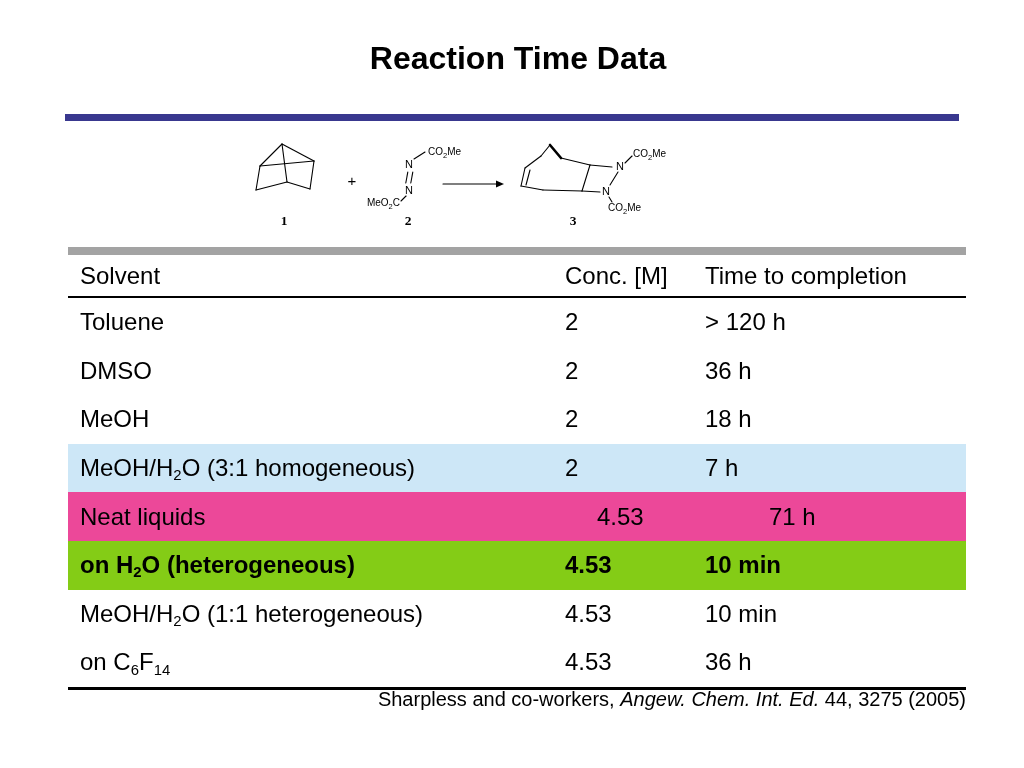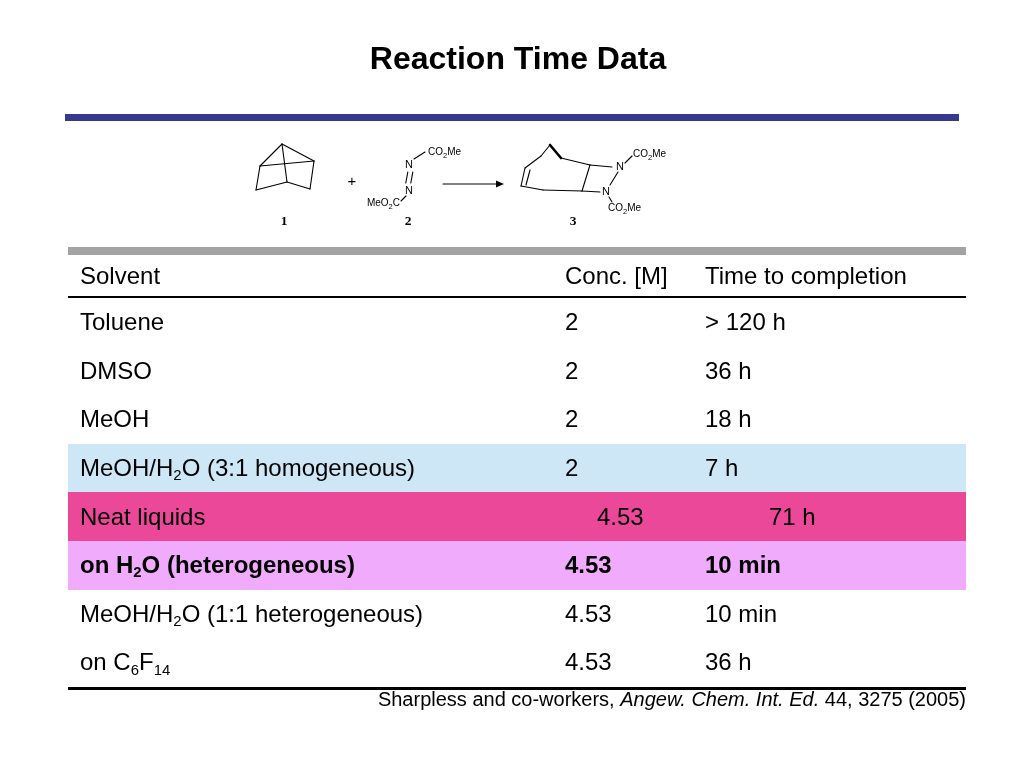--- a/index.html
+++ b/index.html
@@ -136,21 +136,21 @@
         <div class="tr hl" style="background: rgb(205, 231, 247);">
           <div class="td td-solvent"><span>MeOH/H</span><sub>2</sub><span>O (3:1 homogeneous)</span></div>
           <div class="td">2</div>
           <div class="td">7 h</div>
         </div>
         <div class="tr hl" style="background: #ec4899; gap: 32px;">
           <div class="td td-solvent"><span>Neat liquids</span></div>
           <div class="td">4.53</div>
           <div class="td">71 h</div>
         </div>
-        <div class="tr hl b" style="background: #f0abfc;">
+        <div class="tr hl b" style="background: #84cc16;">
           <div class="td td-solvent"><span>on H</span><sub>2</sub><span>O (heterogeneous)</span></div>
           <div class="td">4.53</div>
           <div class="td">10 min</div>
         </div>
         <div class="tr">
           <div class="td td-solvent"><span>MeOH/H</span><sub>2</sub><span>O (1:1 heterogeneous)</span></div>
           <div class="td">4.53</div>
           <div class="td">10 min</div>
         </div>
         <div class="tr">

